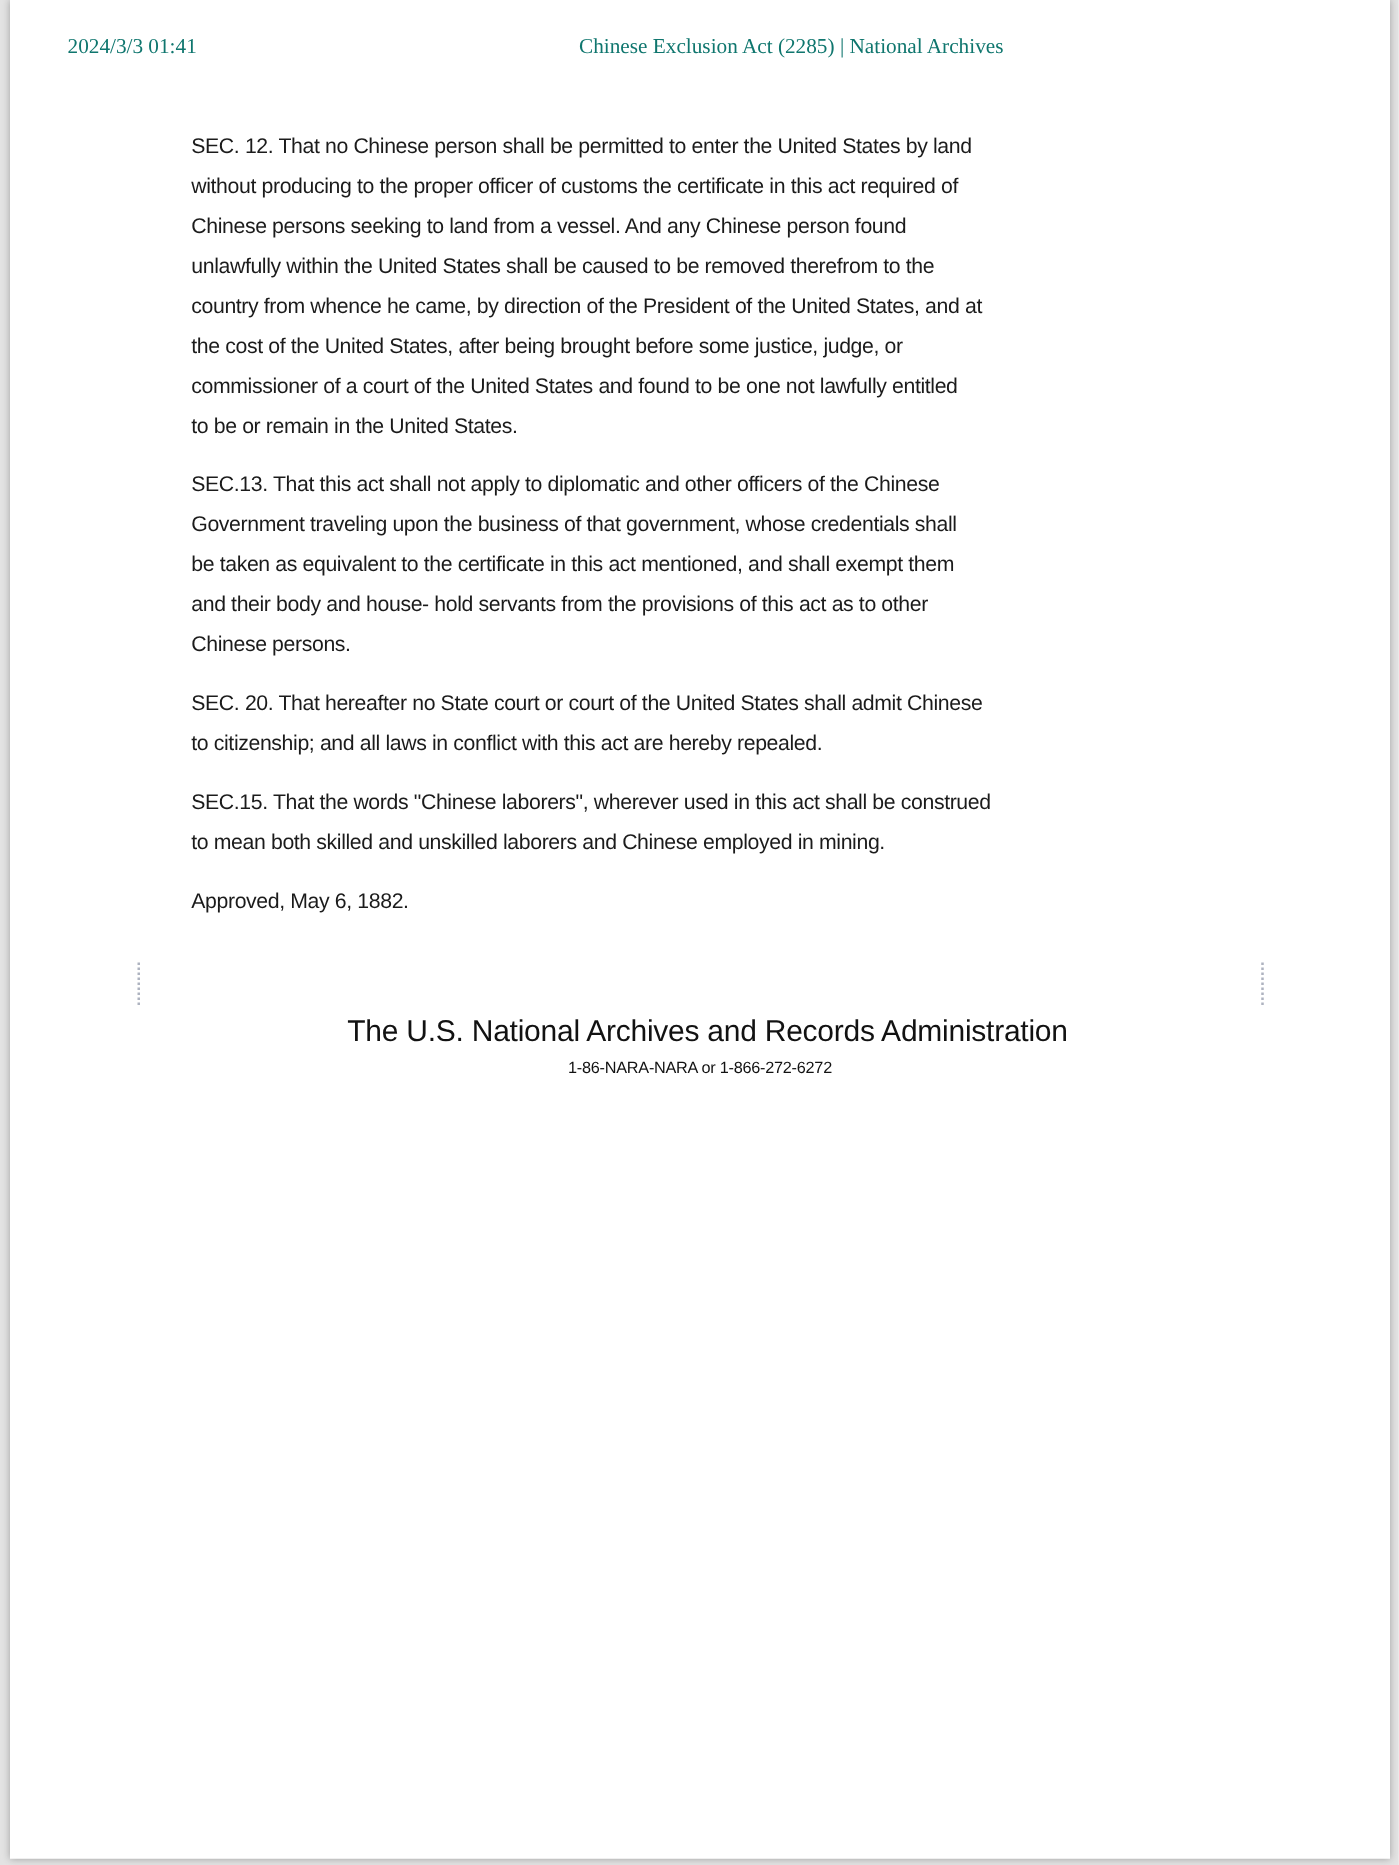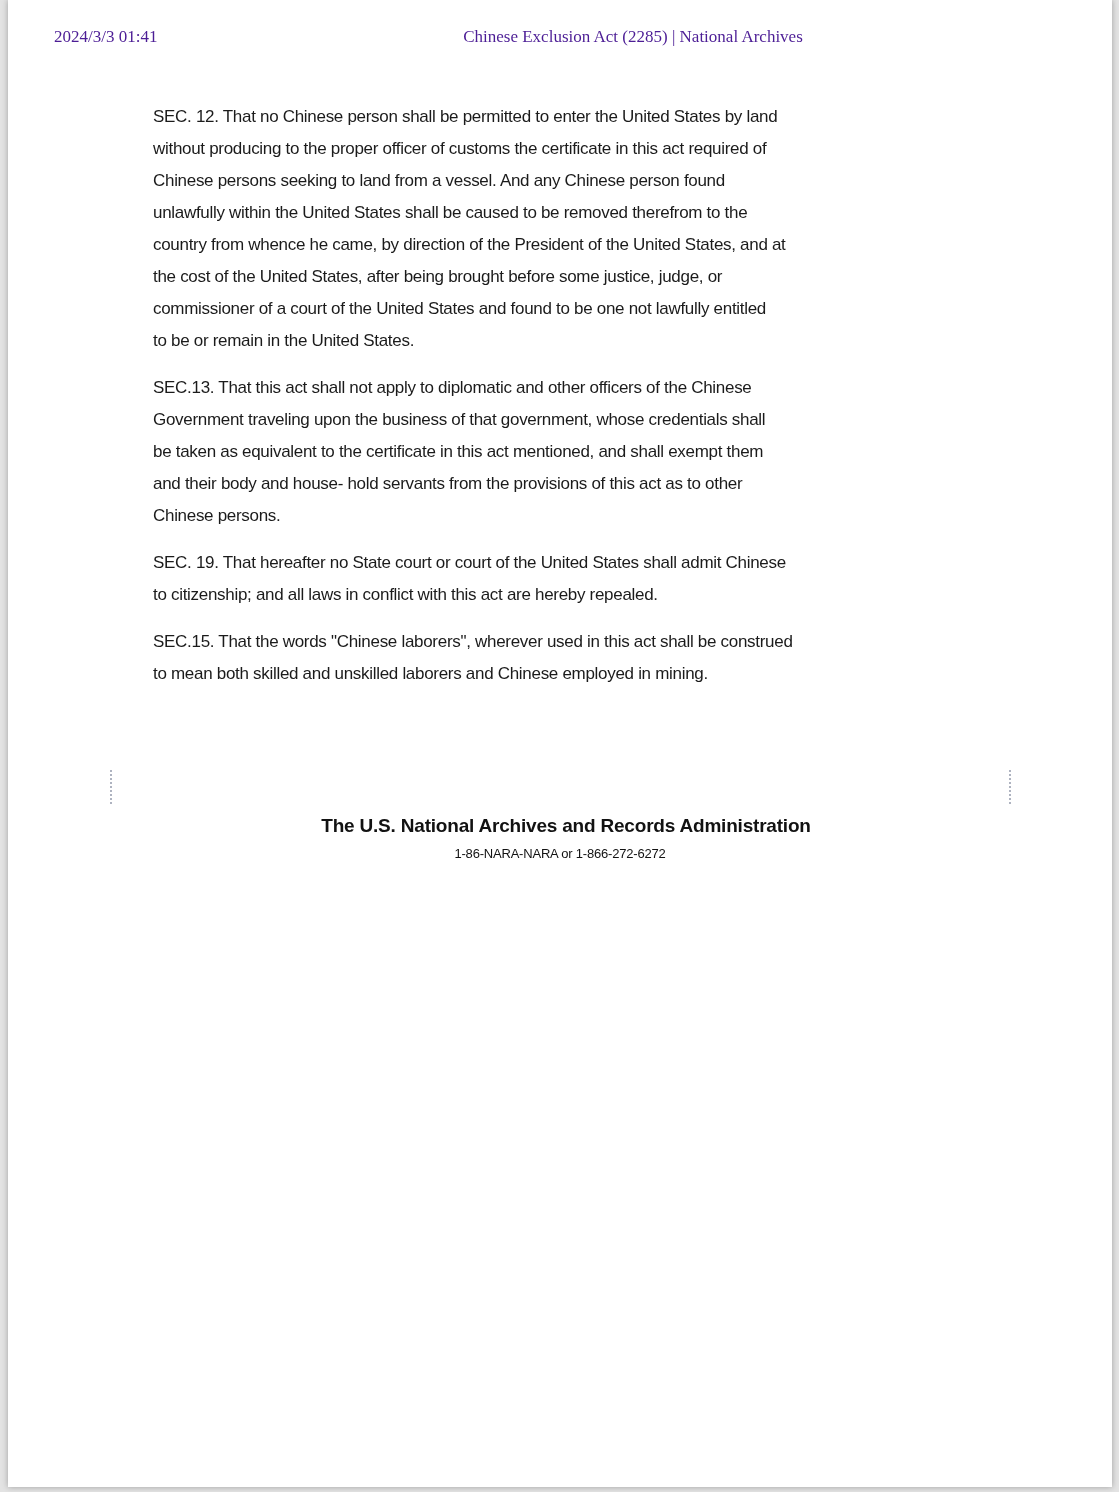--- a/index.html
+++ b/index.html
@@ -25,21 +25,21 @@
   }
   .print-header {
     position: absolute;
     top: 27px;
     left: 0;
     right: 0;
     height: 20px;
     font-family: "Liberation Serif", serif;
     font-size: 17px;
     line-height: 19px;
-    color: #4c1d95;
+    color: #0f766e;
   }
   .print-header .ts {
     position: absolute;
     left: 46px;
     top: 0;
     white-space: nowrap;
   }
   .print-header .doc-title {
     position: absolute;
     left: 625px;
@@ -72,22 +72,22 @@
   }
   .page-footer {
     position: absolute;
     top: 812px;
     left: 0;
     width: 100%;
     text-align: center;
     color: #121212;
   }
   .page-footer .org {
-    font-weight: bold;
-    font-size: 19px;
+    font-weight: normal;
+    font-size: 24px;
     line-height: 28px;
     letter-spacing: -0.2px;
     padding-left: 12px;
   }
   .page-footer .phone {
     font-size: 13px;
     line-height: 28px;
     letter-spacing: -0.2px;
   }
 </style>
@@ -109,24 +109,25 @@
 unlawfully within the United States shall be caused to be removed therefrom to the
 country from whence he came, by direction of the President of the United States, and at
 the cost of the United States, after being brought before some justice, judge, or
 commissioner of a court of the United States and found to be one not lawfully entitled
 to be or remain in the United States.</p>
       <p>SEC.13. That this act shall not apply to diplomatic and other officers of the Chinese
 Government traveling upon the business of that government, whose credentials shall
 be taken as equivalent to the certificate in this act mentioned, and shall exempt them
 and their body and house- hold servants from the provisions of this act as to other
 Chinese persons.</p>
-      <p>SEC. 19. That hereafter no State court or court of the United States shall admit Chinese
+      <p>SEC. 20. That hereafter no State court or court of the United States shall admit Chinese
 to citizenship; and all laws in conflict with this act are hereby repealed.</p>
       <p>SEC.15. That the words "Chinese laborers", wherever used in this act shall be construed
 to mean both skilled and unskilled laborers and Chinese employed in mining.</p>
+      <p>Approved, May 6, 1882.</p>
     </div>
 
     <div class="dotted-marks"></div>
 
     <div class="page-footer">
       <div class="org">The U.S. National Archives and Records Administration</div>
       <div class="phone">1-86-NARA-NARA or 1-866-272-6272</div>
     </div>
 
   </div>

